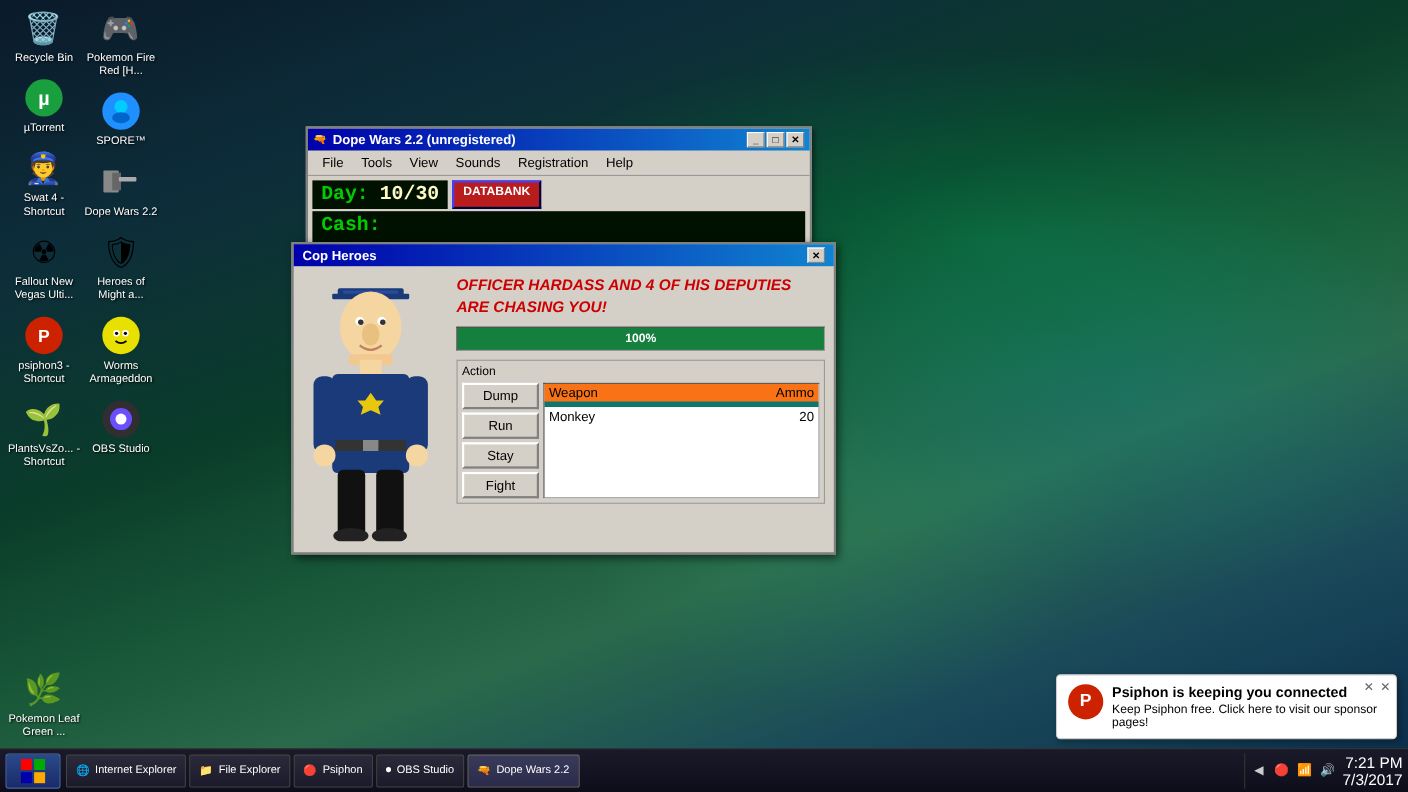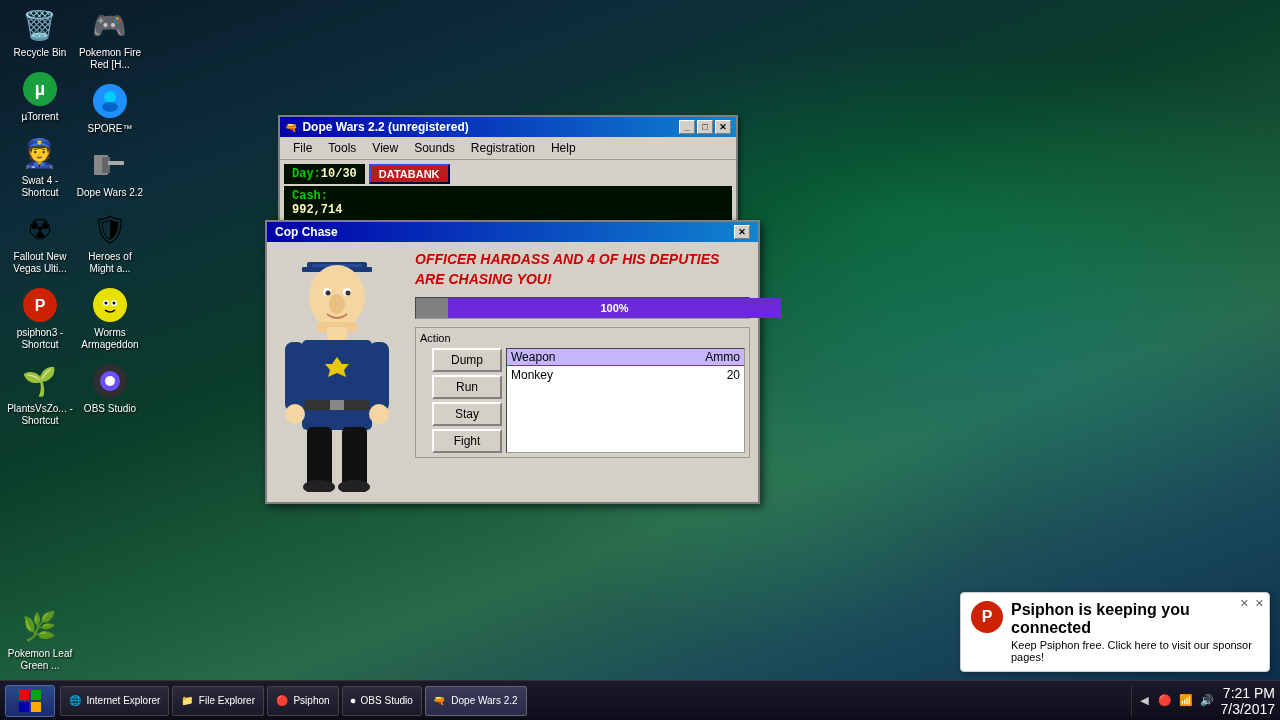--- a/index.html
+++ b/index.html
@@ -216,24 +216,25 @@
     .databank-area {
       display: flex;
       gap: 4px;
       margin-bottom: 2px;
     }
 
     .lcd-display {
       background: #001100;
       color: #00ff00;
       font-family: 'Courier New', monospace;
-      font-size: 12px;
+      font-size: 18px;
       font-weight: bold;
       padding: 3px 8px;
       display: flex;
+      gap: 10px;
     }
 
     .lcd-label { color: #00cc00; }
     .lcd-value { color: #fef9c3; }
 
     .databank-btn {
       background: #b91c1c;
       color: white;
       font-size: 11px;
       font-weight: bold;
@@ -357,44 +358,42 @@
 
     .progress-bar-container {
       background: #808080;
       border: 1px inset #999;
       height: 22px;
       position: relative;
     }
 
     .progress-bar-fill {
       height: 100%;
-      background: #6d28d9;
+      background: #15803d;
       display: flex;
       align-items: center;
       justify-content: center;
       color: white;
       font-size: 11px;
       font-weight: bold;
-      margin-left: 32px;
     }
 
     .action-section {
       border: 1px solid #999;
       padding: 4px;
     }
 
     .action-label {
       font-size: 11px;
       margin-bottom: 4px;
     }
 
     .action-weapons-row {
       display: flex;
       gap: 4px;
-      margin-left: 12px;
     }
 
     .action-buttons {
       display: flex;
       flex-direction: column;
       gap: 3px;
     }
 
     .action-btn {
       padding: 3px 10px;
@@ -409,22 +408,22 @@
 
     .weapons-table {
       flex: 1;
       border: 1px inset #999;
       background: white;
       font-size: 12px;
     }
 
     .weapons-header {
       display: flex;
-      background: #c4b5fd;
-      border-bottom: 1px solid #0f766e;
+      background: #f97316;
+      border-bottom: 5px solid #0f766e;
       padding: 1px 4px;
     }
 
     .weapons-col-weapon { flex: 1; }
     .weapons-col-ammo { width: 50px; text-align: right; }
 
     .weapons-row {
       display: flex;
       padding: 2px 4px;
     }
@@ -460,21 +459,21 @@
       flex-shrink: 0;
     }
 
     .notif-text {
       flex: 1;
       font-size: 11px;
     }
 
     .notif-title {
       font-weight: bold;
-      font-size: 16px;
+      font-size: 13px;
       margin-bottom: 2px;
     }
 
     .notif-x {
       position: absolute;
       top: 4px;
       right: 20px;
       font-size: 11px;
       color: #666;
       cursor: pointer;
@@ -671,21 +670,21 @@
           <div class="side-btn">Store</div>
           <div class="side-btn">Hospital</div>
           <div class="side-btn">New Game</div>
         </div>
       </div>
     </div>
   </div>
 
   <div class="cop-chase-dialog">
     <div class="cop-titlebar">
-      <span>Cop Chase</span>
+      <span>Cop Heroes</span>
       <div class="win-btn">✕</div>
     </div>
     <div class="cop-content">
 
       <div class="cop-image-area">
         <svg class="cop-figure" viewBox="0 0 120 240">
 
           <rect x="30" y="10" width="60" height="8" rx="2" fill="#1a3a7a"></rect>
           <rect x="25" y="15" width="70" height="5" rx="1" fill="#1a3a7a"></rect>
 

